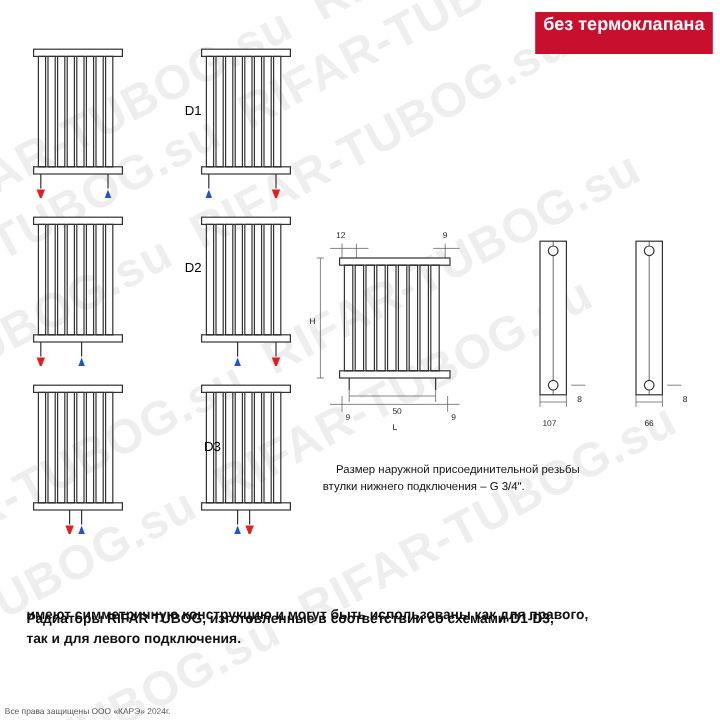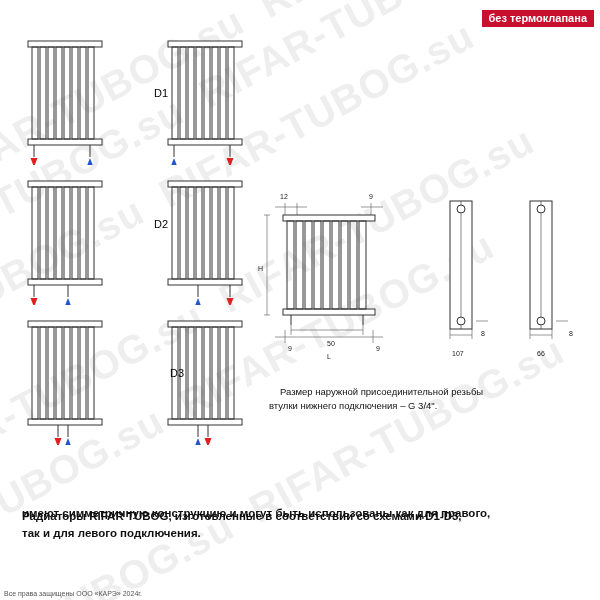--- a/index.html
+++ b/index.html
@@ -40,23 +40,23 @@
     font-size:19px;
     font-weight:bold;
     color:#000;
     letter-spacing:0.2px;
   }
   .header .line2{
     display:inline-block;
     margin-top:4px;
     background:#c8102e;
     color:#fff;
-    font-size:11px;
+    font-size:15px;
     font-weight:bold;
-    padding:2px 7px 3px 7px;
+    padding:2px 7px 16px 7px;
   }
 
   
   .content{position:absolute;inset:0;z-index:3;}
   .rad-label{
     position:absolute;
     font-size:11px;
     font-weight:normal;
     color:#000;
     margin-left:46px;

